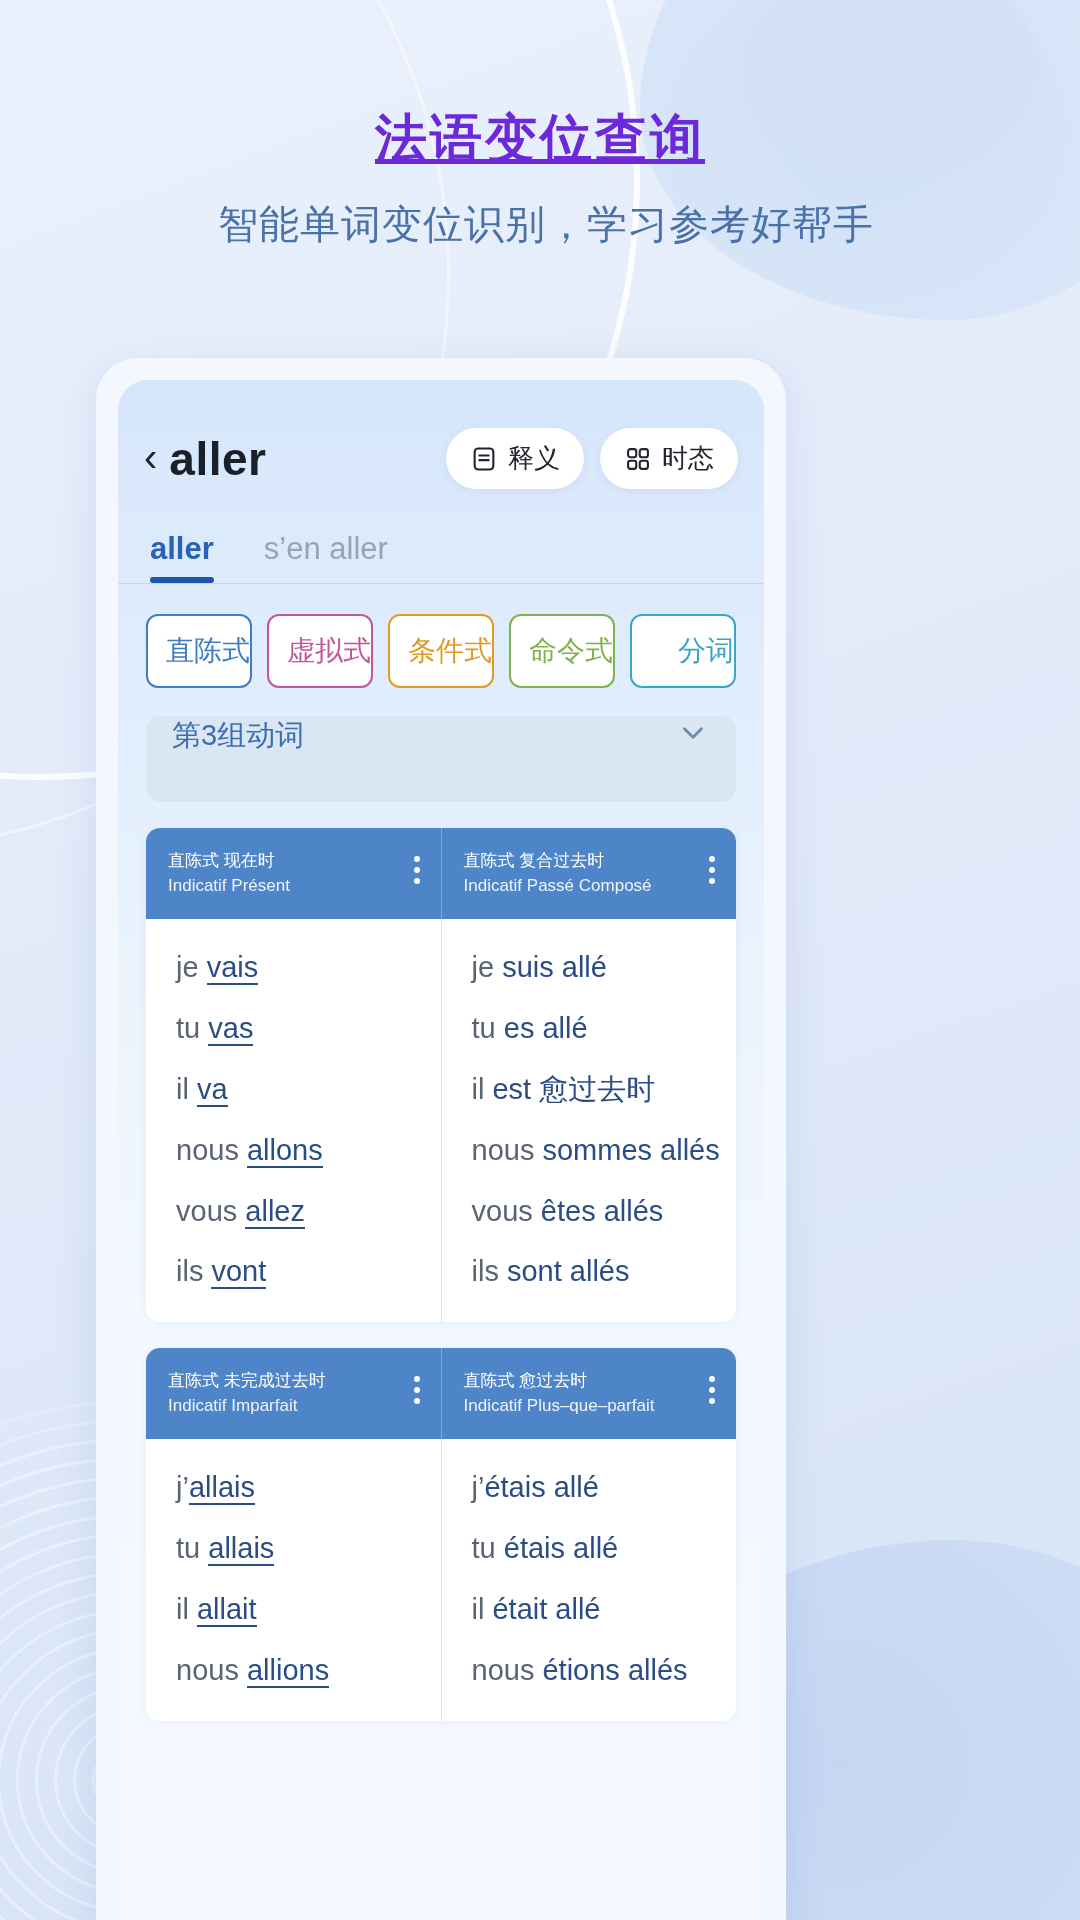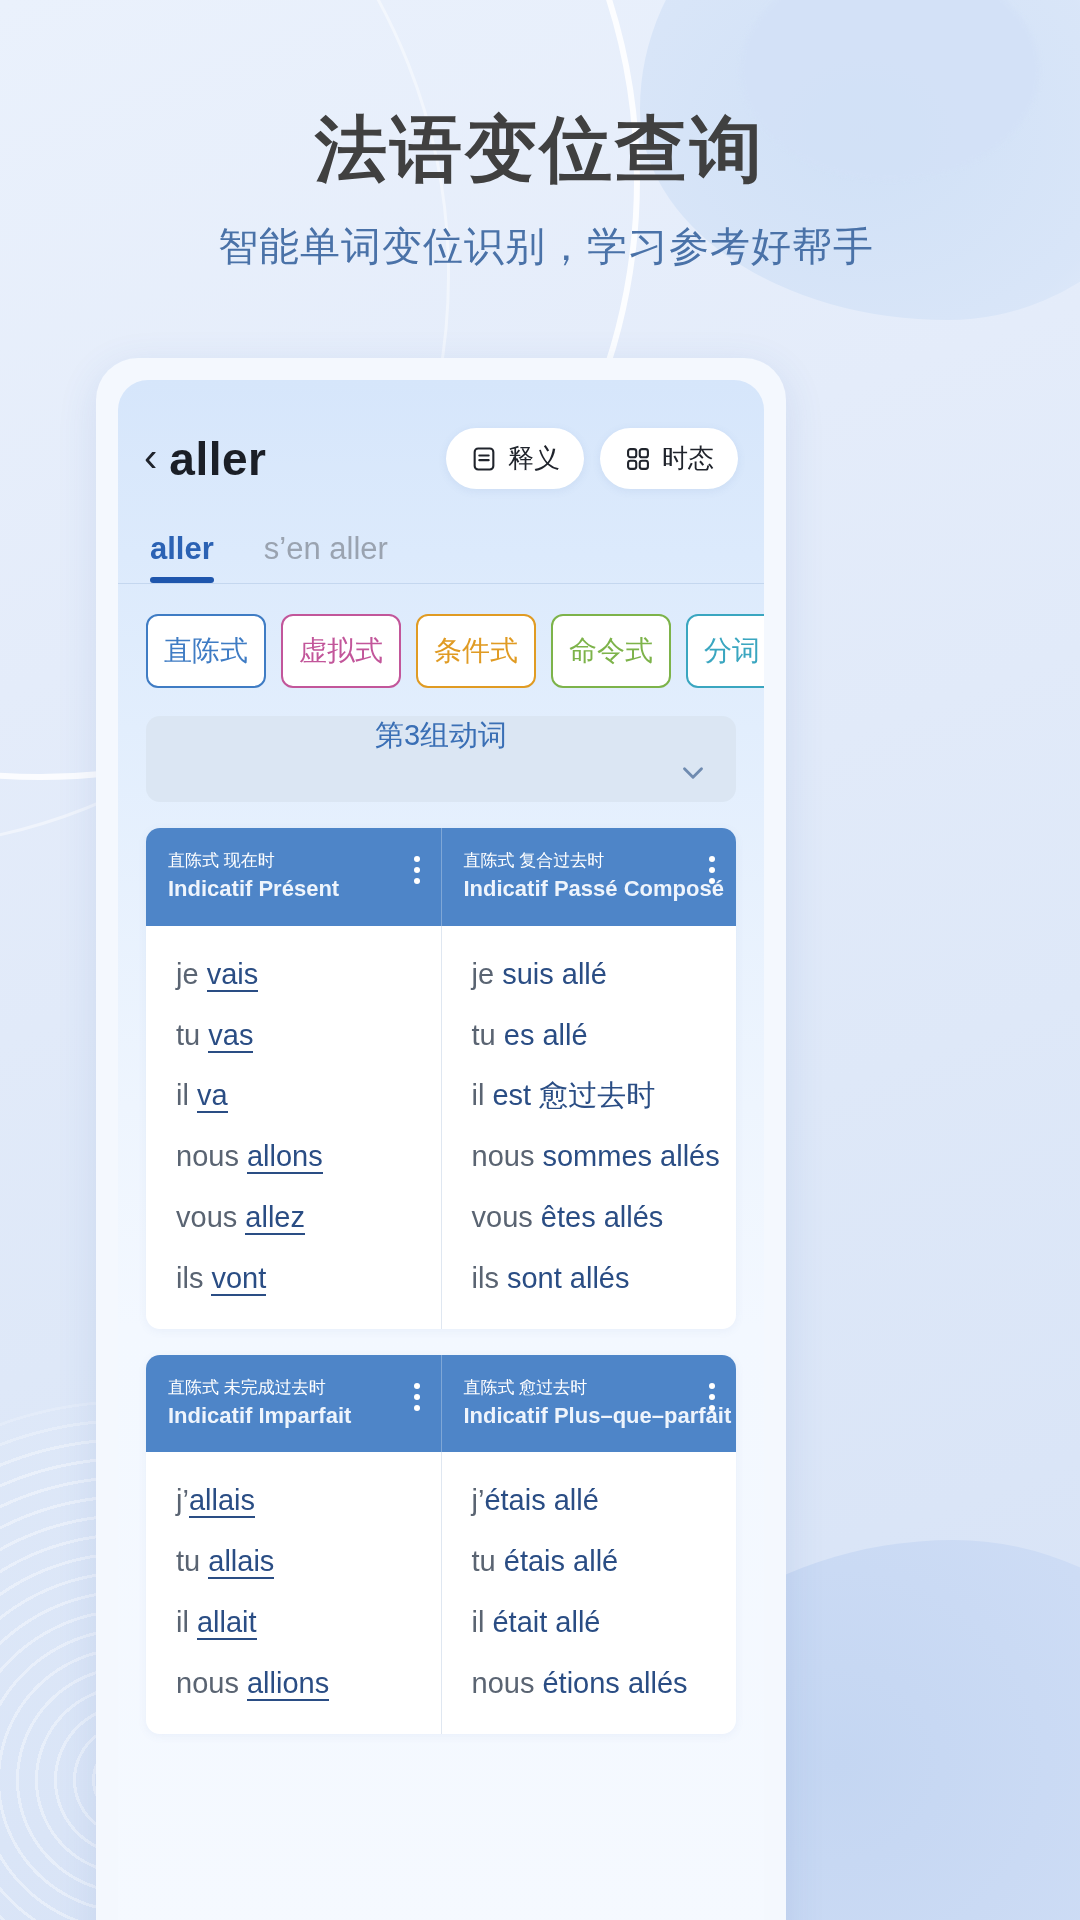--- a/index.html
+++ b/index.html
@@ -61,22 +61,22 @@
             mask-image: radial-gradient(circle at 50% 50%, #000 62%, transparent 78%);
     opacity: .75;
   }
 
   
   .headline {
     position: absolute; top: 110px; left: 0; right: 0;
     text-align: center; z-index: 5;
   }
   .headline h1 {
-    font-size: 72px; font-weight: 700; letter-spacing: 3px;
-    color: #404040; line-height: 1.1;
+    font-size: 52px; font-weight: 700; letter-spacing: 3px;
+    color: #6d28d9; line-height: 1.1; text-decoration: underline;
   }
   .headline h2 {
     margin-top: 30px;
     font-size: 40px; font-weight: 400; letter-spacing: 1px;
     color: #4a72a8;
     padding-left: 12px;
   }
 
   
   .phone {
@@ -138,39 +138,38 @@
     content: ""; position: absolute; left: 0; bottom: 0;
     width: 100%; height: 6px; background: #1f56ad; border-radius: 3px;
   }
 
   
   .chips {
     display: flex; gap: 15px; padding: 30px 28px 0 28px;
   }
   .chip {
     flex: 1;
-    text-align: left;
+    text-align: right;
     font-size: 28px;
-    padding: 16px 16px;
+    padding: 16px 0;
     border-radius: 12px;
     background: #ffffff;
     border: 2px solid currentColor;
     font-weight: 500;
     white-space: nowrap;
   }
 
   
   .group-select {
     margin: 28px 28px 0 28px;
     background: #dbe6f3;
     border-radius: 14px;
     height: 86px;
-    display: flex; align-items: center;
+    display: flex; 
     padding: 0 26px;
-    flex-direction: column;
   }
   .group-select .g-lbl { font-size: 29px; color: #3a6fb5; }
   .group-select .g-arrow { margin-left: auto; }
 
   
   .conj-card {
     margin: 26px 28px 0 28px;
     background: #ffffff;
     border-radius: 14px;
     overflow: hidden;
@@ -178,21 +177,21 @@
   }
   .conj-head { display: flex; background: #4e85c8; }
   .conj-head .hcell {
     flex: 1; padding: 22px 20px 22px 22px;
     display: flex; align-items: flex-start;
     min-width: 0;
   }
   .conj-head .hcell + .hcell { border-left: 1px solid rgba(255,255,255,.28); }
   .htext { flex: 1; min-width: 0; }
   .htext .cn { font-size: 17px; color: #fff; font-weight: 500; line-height: 1.25; white-space: nowrap; }
-  .htext .fr { font-size: 22px; color: #eef4fc; font-weight: 700; line-height: 1.3; margin-top: 4px; white-space: nowrap; }
+  .htext .fr { font-size: 17px; color: #eef4fc; font-weight: 400; line-height: 1.3; margin-top: 4px; white-space: nowrap; }
   .kebab { width: 8px; display: flex; flex-direction: column; gap: 5px; align-items: center; padding-top: 6px; margin-left: 8px; flex: none; }
   .kebab i { width: 6px; height: 6px; border-radius: 50%; background: #fff; display: block; }
 
   .conj-body { display: flex; }
   .conj-col { flex: 1; padding: 18px 0 20px 0; min-width: 0; }
   .conj-col + .conj-col { border-left: 1px solid #dfe7f1; }
   .row { font-size: 29px; color: #5a6472; padding: 13px 30px; line-height: 1.2; white-space: nowrap; }
   .row .stem { color: #5a6472; }
   .row .form { color: #2a4d84; font-weight: 500; }
   .row .form.u { border-bottom: 2px solid #2a4d84; }

